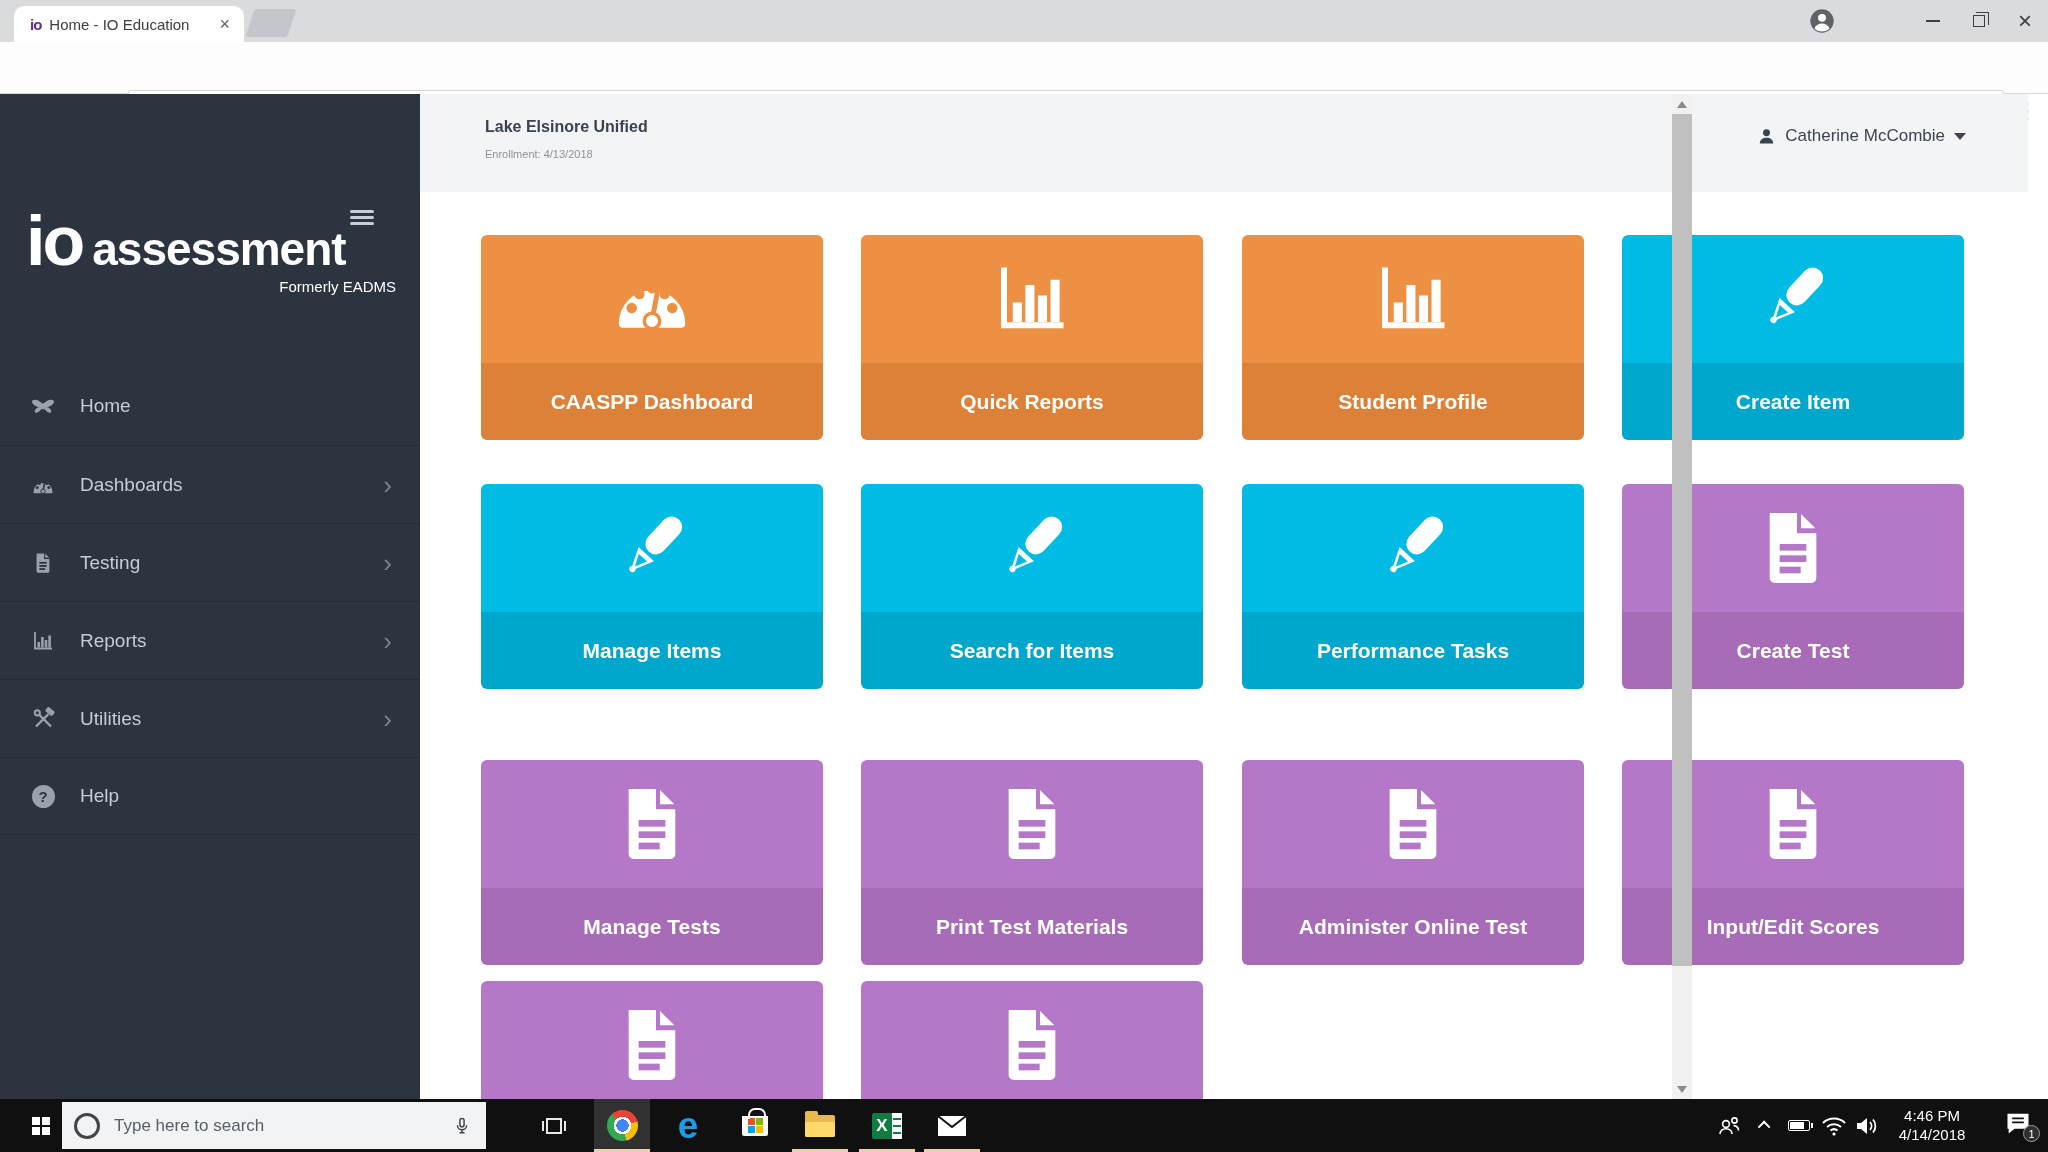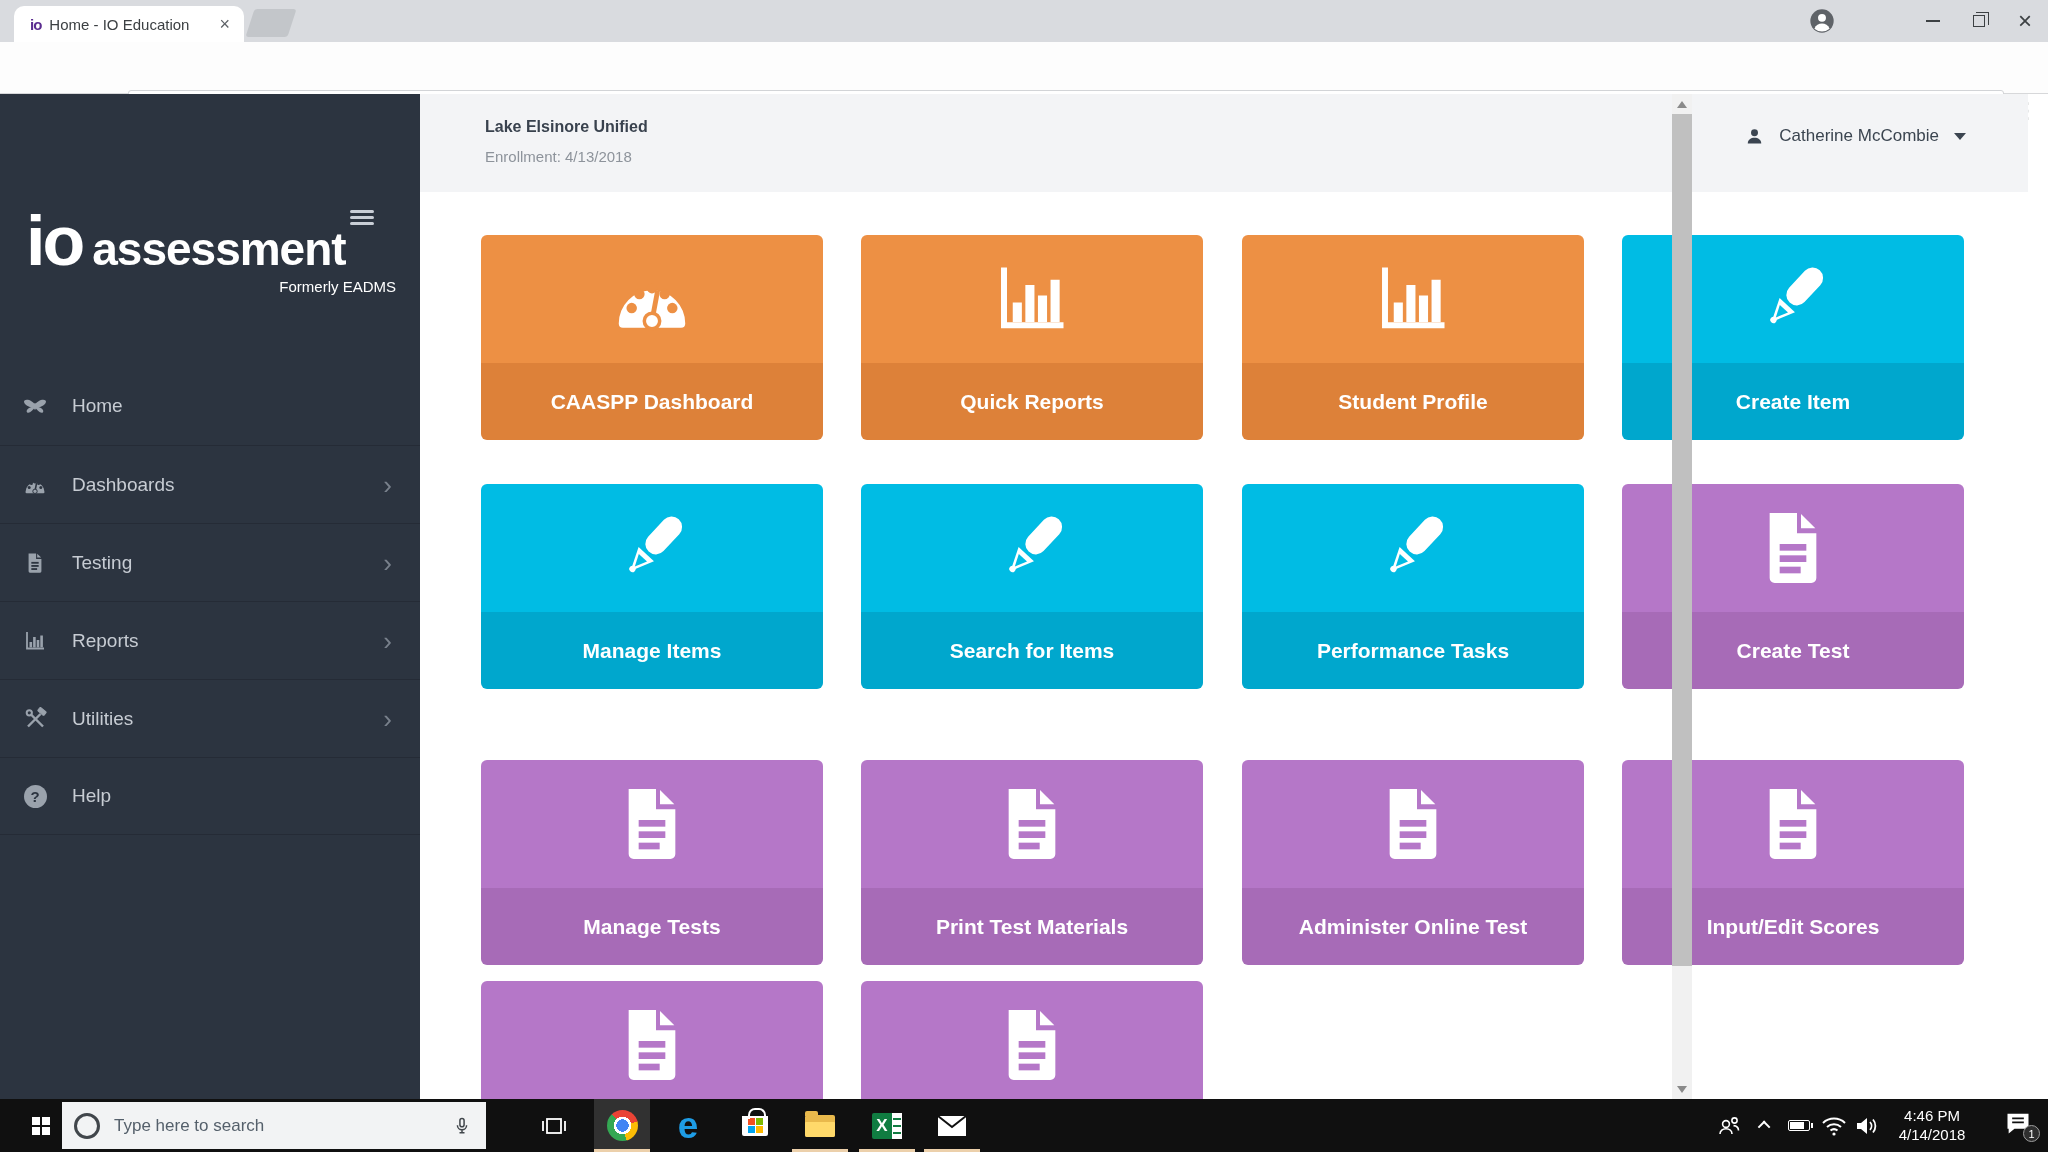--- a/index.html
+++ b/index.html
@@ -37,34 +37,34 @@
   
   .sidebar { position:absolute; left:0; top:94px; width:420px; height:1005px; background:#2c3440; }
   .hamburger { position:absolute; left:350px; top:116px; width:24px; display:flex; flex-direction:column; gap:3px; }
   .hamburger span { display:block; height:3px; border-radius:2px; background:#c9ced6; }
   .logo { position:absolute; left:26px; top:112px; width:370px; color:#fff; }
   .logo-row { display:flex; align-items:baseline; }
   .logo-io { font-size:70px; font-weight:bold; letter-spacing:-3px; line-height:1; }
   .logo-word { font-size:46px; font-weight:bold; letter-spacing:-1px; margin-left:10px; }
   .logo-sub { text-align:right; font-size:15px; font-weight:normal; margin-top:2px; }
   .nav { position:absolute; left:0; top:273px; width:420px; }
-  .nav-item { height:78px; display:flex; align-items:center; padding-left:20px; border-top:1px solid #252b36; }
+  .nav-item { height:78px; display:flex; align-items:center; padding-left:28px; border-top:1px solid #252b36; }
   .nav-item:first-child { border-top:none; }
   .nav-item:last-child { border-bottom:1px solid #252b36; }
   .nav-ic { width:30px; display:flex; justify-content:center; margin-right:22px; }
   .nav-label { font-size:19px; color:#c7ccd3; }
   .nav-chev { margin-left:auto; margin-right:28px; font-size:26px; color:#79818c; line-height:1; }
   .help-circle { width:23px; height:23px; border-radius:50%; background:#9aa2ac; color:#2c3440; font-weight:bold; font-size:15px; display:flex; align-items:center; justify-content:center; }
 
   
   .main { position:absolute; left:420px; top:94px; width:1608px; height:1005px; background:#fff; overflow:hidden; }
   .page-header { position:absolute; left:0; top:0; width:100%; height:98px; background:#f3f4f6; }
   .district { position:absolute; left:65px; top:24px; font-size:16px; font-weight:bold; color:#39424e; }
-  .enrollment { position:absolute; left:65px; top:54px; font-size:15px; color:#8d939b; }
-  .user-menu { position:absolute; right:62px; top:32px; display:flex; align-items:center; gap:15px; }
+  .enrollment { position:absolute; left:65px; top:54px; font-size:11px; color:#8d939b; }
+  .user-menu { position:absolute; right:62px; top:32px; display:flex; align-items:center; gap:9px; }
   .user-name { font-size:17px; color:#3b4550; }
   .caret-down { width:0; height:0; border-left:6px solid transparent; border-right:6px solid transparent; border-top:7px solid #3b4550; }
 
   .tile { position:absolute; width:342px; height:205px; border-radius:6px; overflow:hidden; cursor:pointer; }
   .tile-top { height:128px; display:flex; align-items:center; justify-content:center; }
   .tile-band { height:77px; display:flex; align-items:center; justify-content:center; }
   .tile-label { color:#fff; font-size:21px; font-weight:bold; }
   .tile.orange { --tilebg:#ED9044; } .tile.orange .tile-top{background:#ED9044;} .tile.orange .tile-band{background:#DD8139;}
   .tile.cyan { --tilebg:#00BCE4; } .tile.cyan .tile-top{background:#00BCE4;} .tile.cyan .tile-band{background:#00A7CD;}
   .tile.purple { --tilebg:#B577C8; } .tile.purple .tile-top{background:#B577C8;} .tile.purple .tile-band{background:#A76BB7;}

